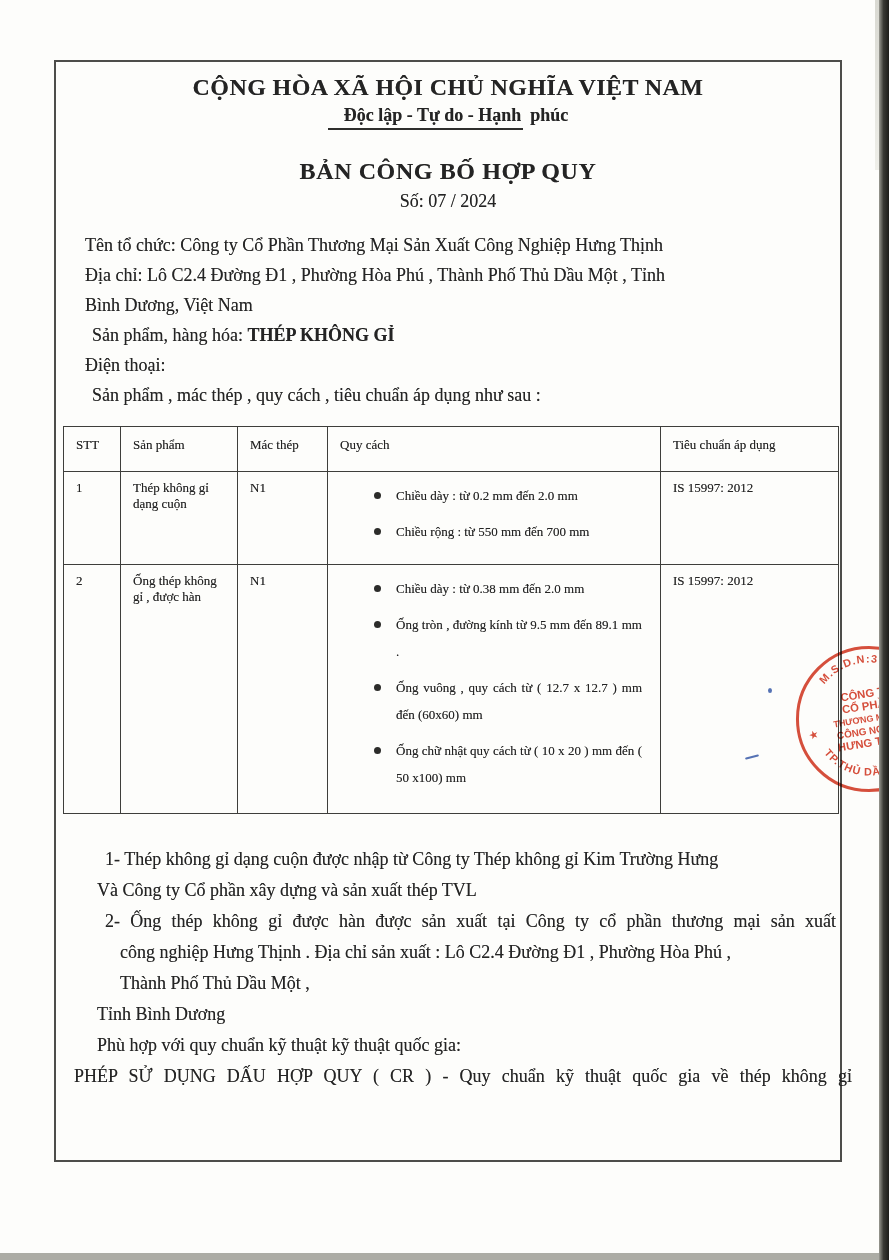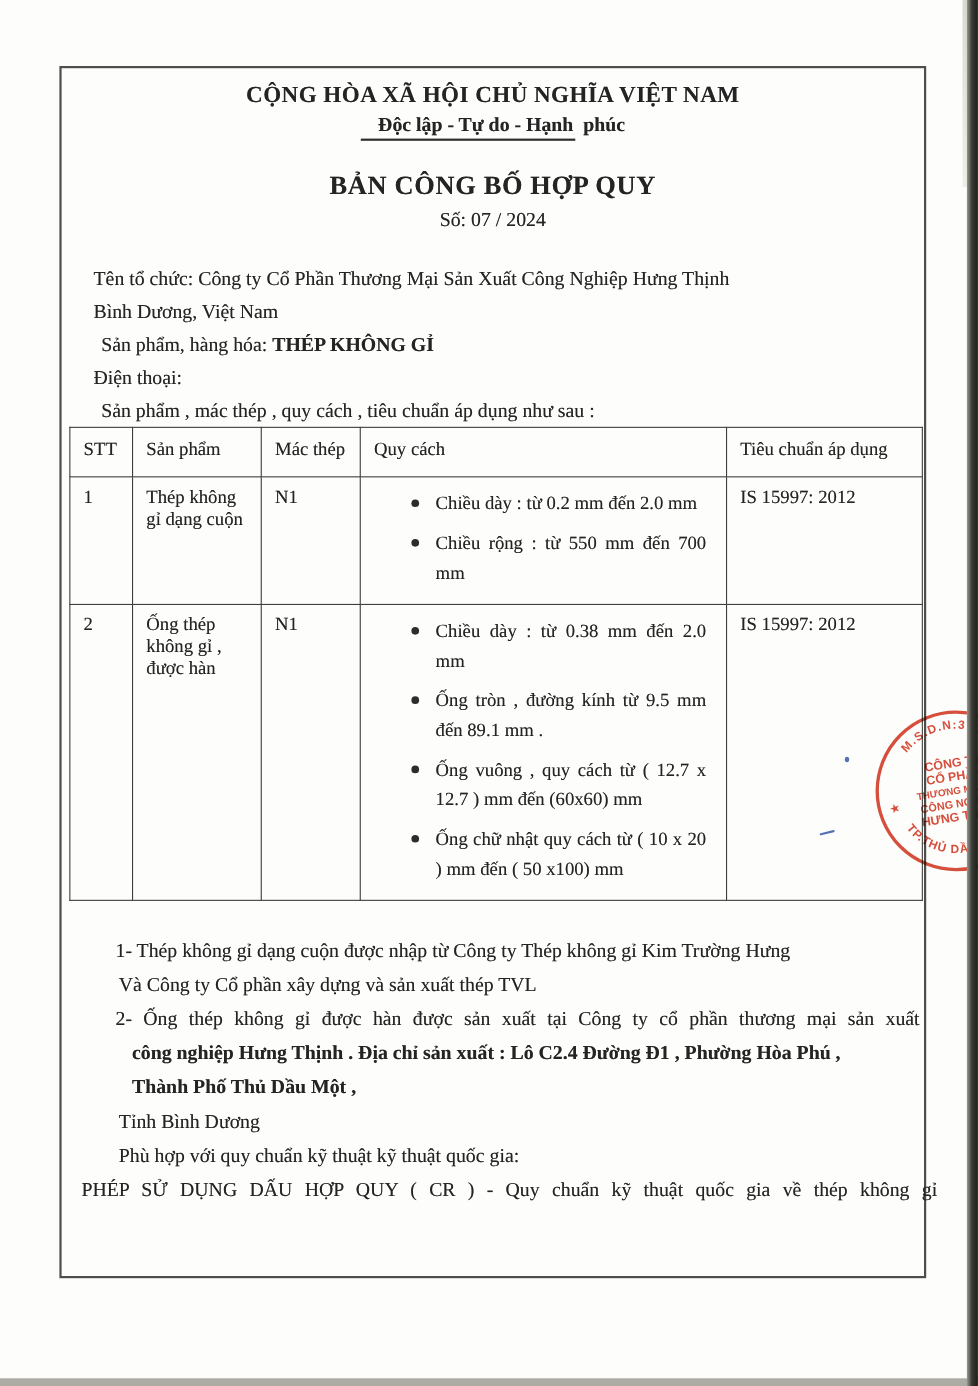--- a/index.html
+++ b/index.html
@@ -20,36 +20,36 @@
   .edge-bottom{position:absolute;bottom:0;left:0;width:100%;height:7px;background:#acaca5;z-index:55;}
   .ink-dot{position:absolute;background:#2b4fa3;border-radius:50%;opacity:.8;z-index:20;}
 
   .border-box{
     position:absolute;left:54px;top:60px;width:784px;height:1098px;
     border:2px solid #4d4d4a;background:transparent;
   }
   .tx{ text-shadow:0 0 .5px rgba(20,20,20,.45); }
 
   .hdr{ text-align:center; padding-top:12px;}
-  .national-title{font-size:21px;font-weight:bold;letter-spacing:.4px;}
+  .national-title{font-size:24px;font-weight:bold;letter-spacing:.4px;}
   .motto{font-size:18px;font-weight:bold;margin-top:4px;}
   .motto .ul{display:inline-block;border-bottom:2.5px solid #2e2e2c;padding:0 2px 2px 16px;}
   .motto .rest{margin-left:7px;}
   .doc-title{font-size:24px;font-weight:bold;letter-spacing:.6px;margin-top:28px;}
   .doc-number{font-size:18px;margin-top:6px;}
 
-  .info{margin-top:28px;font-size:18px;line-height:30px;}
+  .info{margin-top:18px;font-size:18px;line-height:30px;}
   .info .ln{margin-left:29px;margin-right:20px;}
   .info .ln.ind{margin-left:36px;}
   .bold{font-weight:bold;}
 
   table.spec{
     border-collapse:collapse;table-layout:fixed;
-    margin-left:7px;width:775px;
-    font-size:17px;
+    margin-left:7px;margin-top:16px;width:775px;
+    font-size:13px;
   }
   table.spec th, table.spec td{
     border:1.5px solid #3e3e3b;
     vertical-align:top;
     padding:8px 8px 6px 12px;
     font-weight:normal;text-align:left;
   }
   table.spec th{height:28px;padding-top:10px;}
   td.c, th.c{text-align:center;padding-left:4px;padding-right:4px;}
   tr.r1 td{height:78px;}
@@ -60,21 +60,21 @@
     position:relative;line-height:27px;margin-bottom:9px;
     text-align:justify;text-justify:inter-word;
   }
   ul.specs li::before{
     content:"";position:absolute;left:-22px;top:10px;width:7px;height:7px;
     border-radius:50%;background:#2c2c2a;
   }
 
   .notes{margin-top:30px;font-size:18px;line-height:31px;}
   .notes .n{margin-right:4px;}
-  .ml49{margin-left:49px;} .ml32{margin-left:52px;} .ml64{margin-left:64px;font-weight:bold;} .ml2{margin-left:18px;}
+  .ml49{margin-left:49px;} .ml32{margin-left:41px;} .ml64{margin-left:64px;} .ml2{margin-left:18px;}
   .just-last{text-align:justify;text-align-last:justify;width:731px;}
   .just-full{text-align:justify;text-align-last:justify;width:778px;}
 
   
   .stamp{position:absolute;left:789px;top:639px;width:160px;height:160px;
     z-index:30;mix-blend-mode:multiply;opacity:.92;}
   .stamp svg{display:block;}
   .stamp text{font-family:"Liberation Sans", sans-serif;font-weight:bold;}
 </style>
 </head>
@@ -86,20 +86,21 @@
 
     <div class="hdr tx">
       <div class="national-title">CỘNG HÒA XÃ HỘI CHỦ NGHĨA VIỆT NAM</div>
       <div class="motto"><span class="ul">Độc lập - Tự do - Hạnh</span><span class="rest">phúc</span></div>
       <div class="doc-title">BẢN CÔNG BỐ HỢP QUY</div>
       <div class="doc-number">Số: 07 / 2024</div>
     </div>
 
     <div class="info tx">
       <div class="ln">Tên tổ chức: Công ty Cổ Phần Thương Mại Sản Xuất Công Nghiệp Hưng Thịnh</div>
+      <div class="ln">Địa chỉ: Lô C2.4 Đường Đ1 , Phường Hòa Phú , Thành Phố Thủ Dầu Một , Tỉnh</div>
       <div class="ln">Bình Dương, Việt Nam</div>
       <div class="ln ind"><span>Sản phẩm, hàng hóa: </span><span class="bold">THÉP KHÔNG GỈ</span></div>
       <div class="ln">Điện thoại:</div>
       <div class="ln ind">Sản phẩm , mác thép , quy cách , tiêu chuẩn áp dụng như sau :</div>
     </div>
 
     <table class="spec tx">
       <colgroup>
           <col style="width:57px">
           <col style="width:117px">

